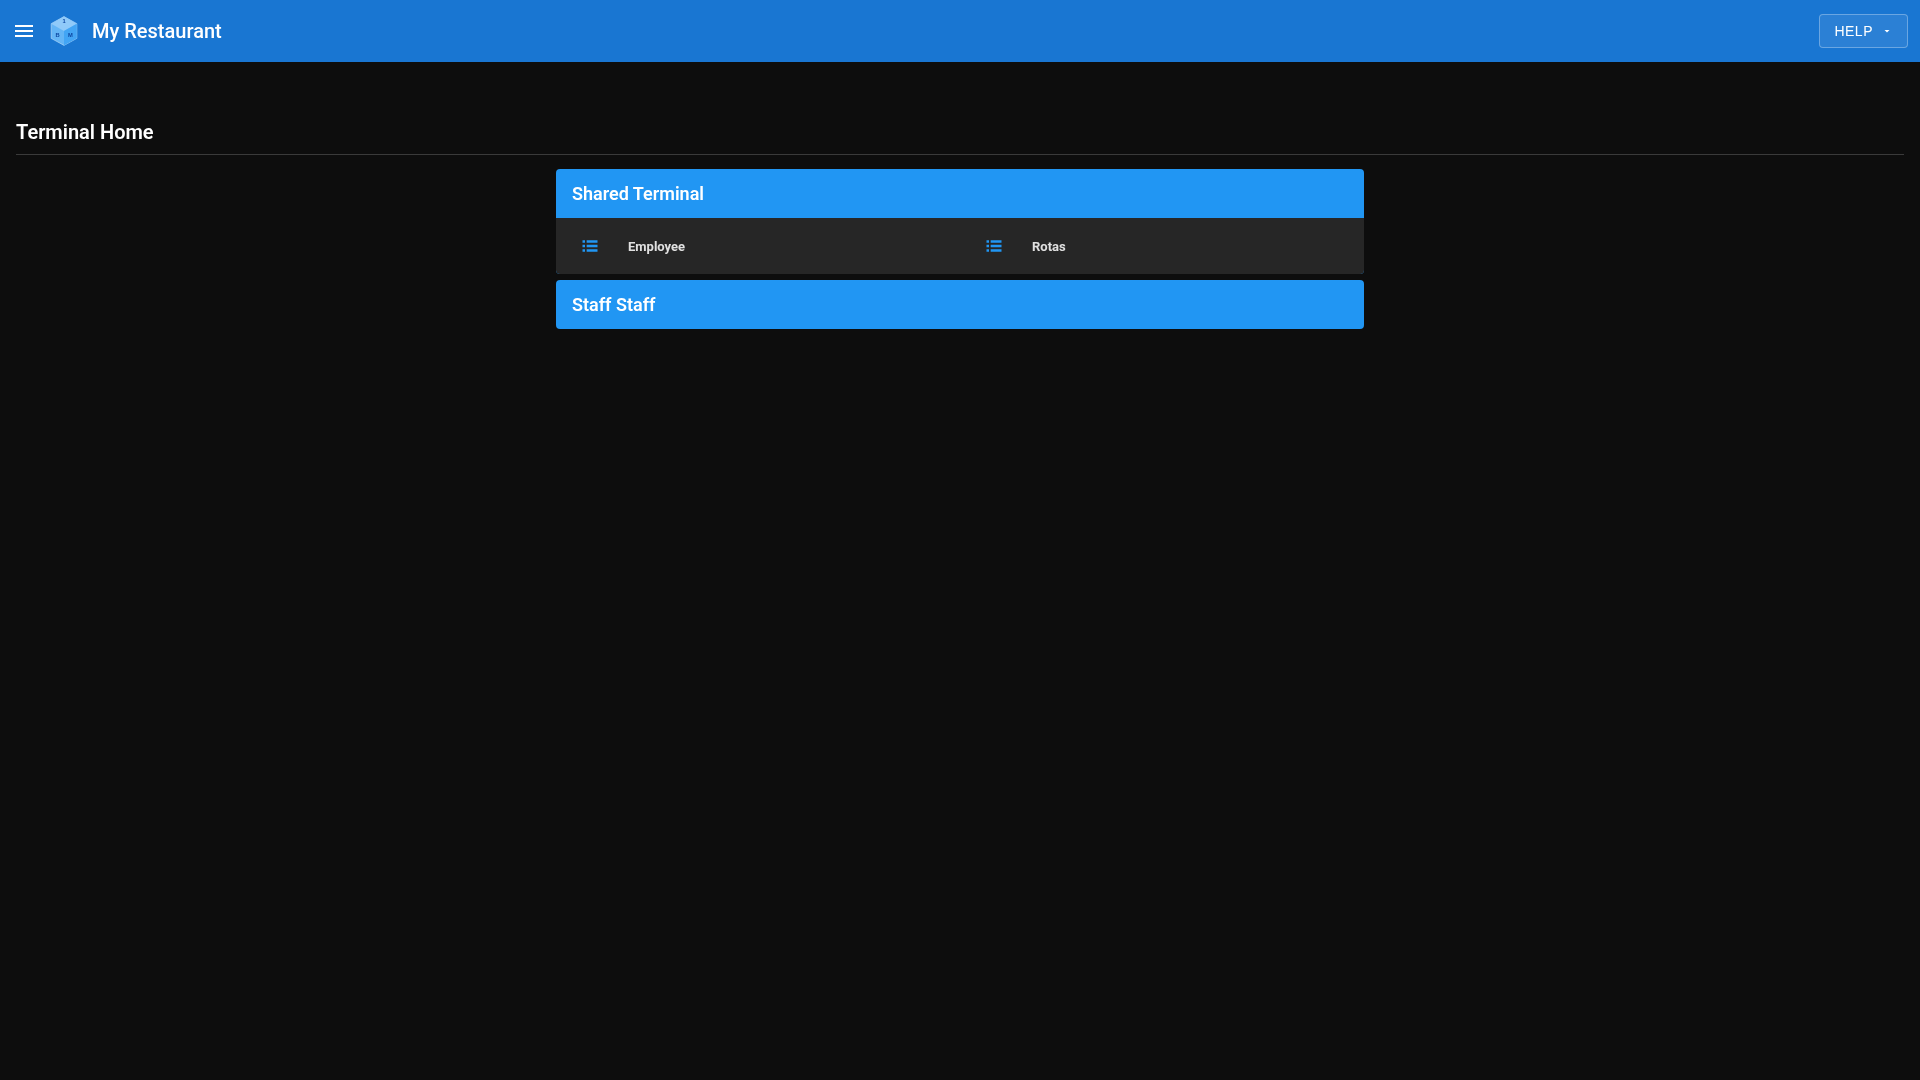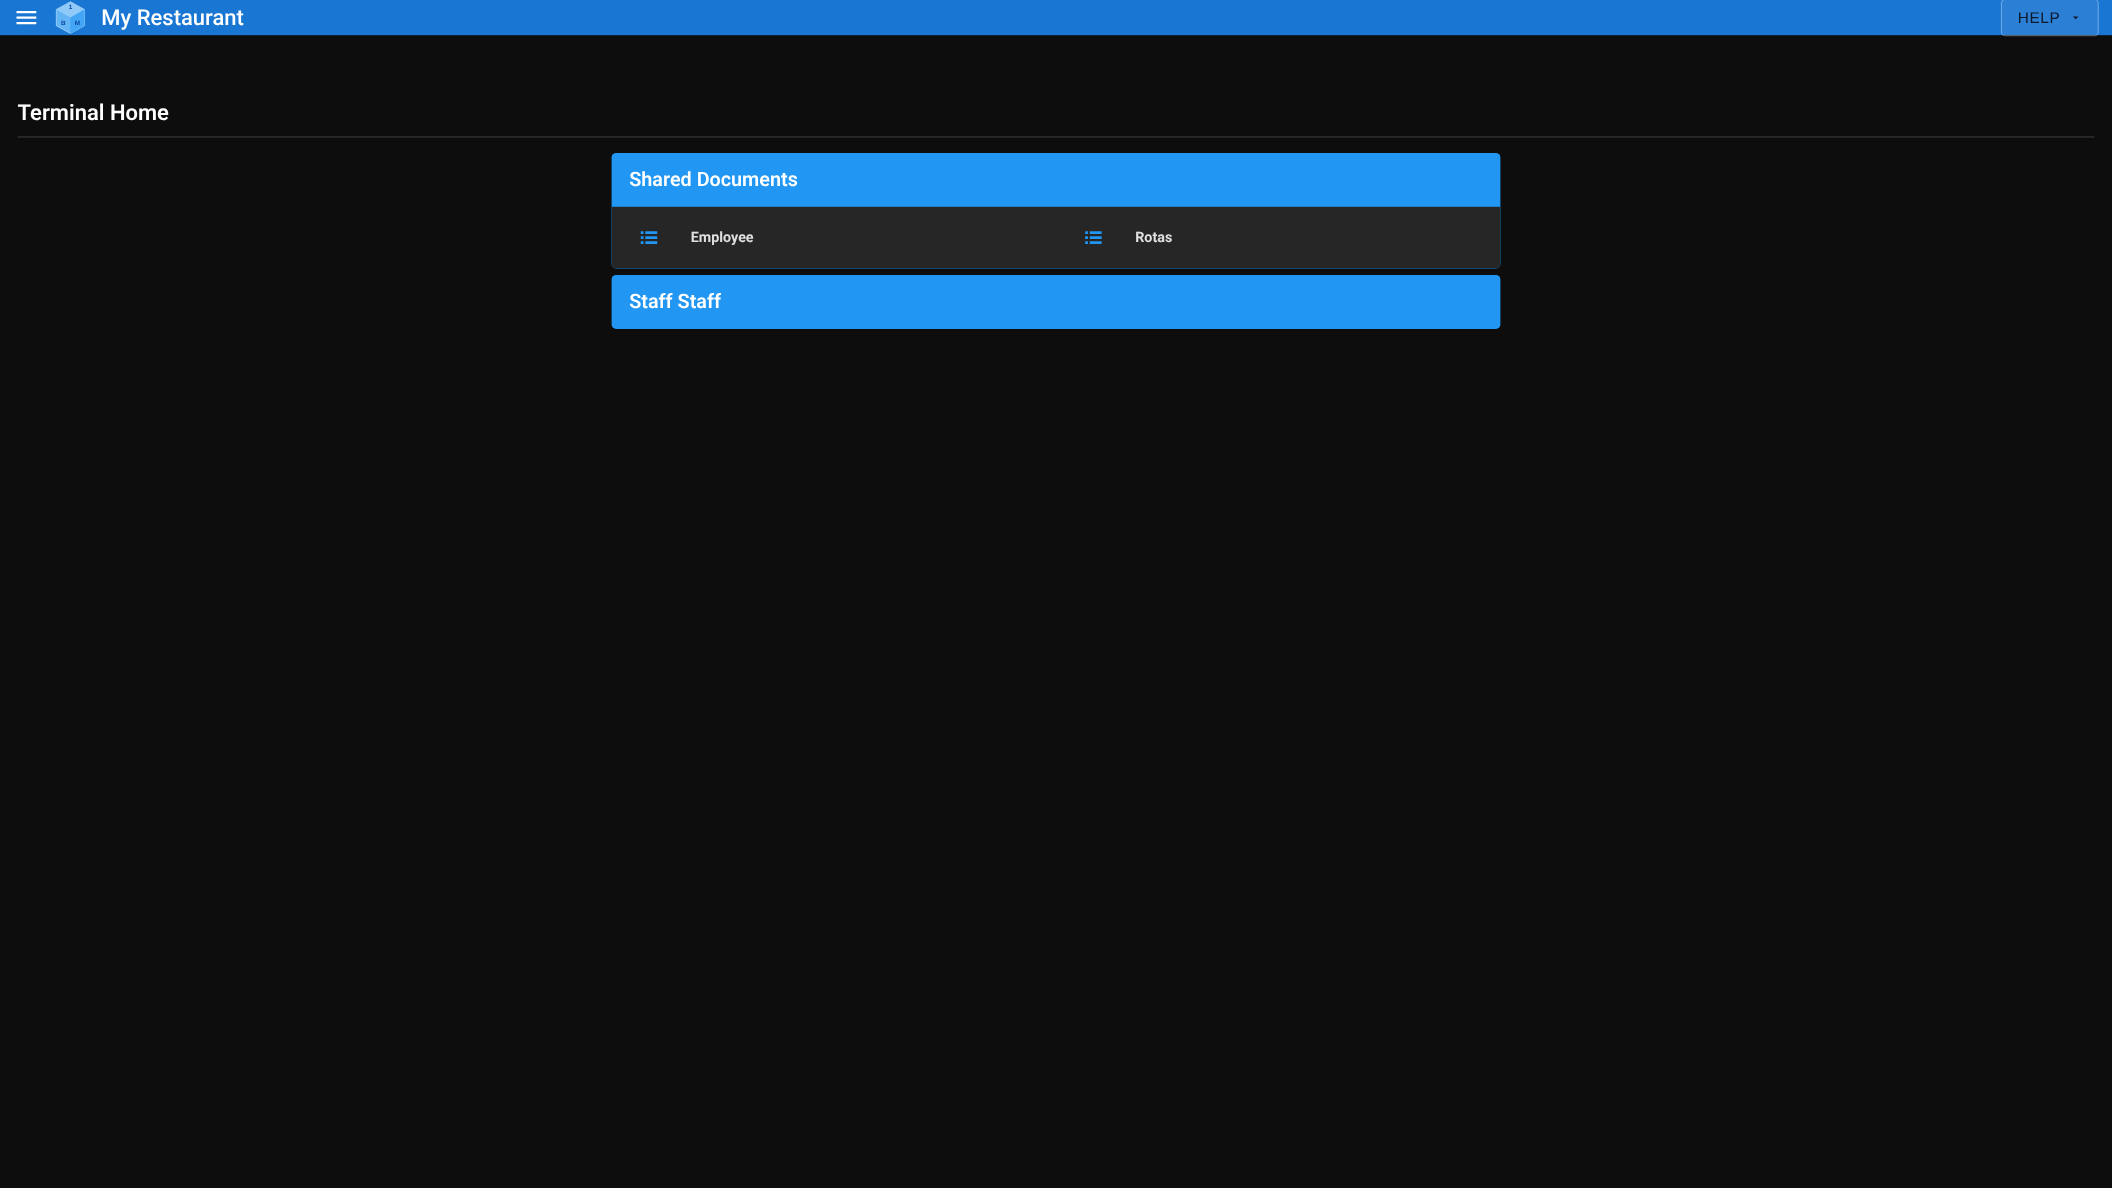--- a/index.html
+++ b/index.html
@@ -9,21 +9,21 @@
     }
     body {
       font-family: Roboto, "Helvetica Neue", Arial, sans-serif;
       background: #0d0d0d;
       width: 1920px;
       height: 1080px;
       overflow: hidden;
     }
     .header {
       background: #1976d2;
-      height: 32px;
+      height: 62px;
       display: flex;
       align-items: center;
       padding: 0 12px;
     }
     .menu-icon {
       color: #fff;
       width: 24px;
       height: 24px;
       cursor: pointer;
       margin-right: 12px;
@@ -41,21 +41,21 @@
     }
     .app-title {
       color: #fff;
       font-size: 20px;
       font-weight: 500;
       flex: 1;
     }
     .help-button {
       background: rgba(255,255,255,0.08);
       border: 1px solid rgba(255,255,255,0.3);
-      color: #0f172a;
+      color: #ffffff;
       font-size: 14px;
       font-weight: 500;
       padding: 8px 14px;
       border-radius: 4px;
       cursor: pointer;
       display: flex;
       align-items: center;
       gap: 8px;
       letter-spacing: 0.5px;
     }
@@ -140,21 +140,21 @@
       </svg>
   </button>
 </div>
 
 <div class="content">
   <div class="page-title">Terminal Home</div>
 
   <div class="cards">
 
     <div class="card">
-      <div class="card-header">Shared Documents</div>
+      <div class="card-header">Shared Terminal</div>
       <div class="card-body">
         <div class="doc-item">
           <span class="list-icon">
             <svg viewBox="0 0 24 24" fill="currentColor">
                 <path d="M3 5h3v3H3V5zm5 0h13v3H8V5zM3 10.5h3v3H3v-3zm5 0h13v3H8v-3zM3 16h3v3H3v-3zm5 0h13v3H8v-3z"></path>
               </svg>
           </span>
           <span class="doc-label">Employee</span>
         </div>
         <div class="doc-item">

